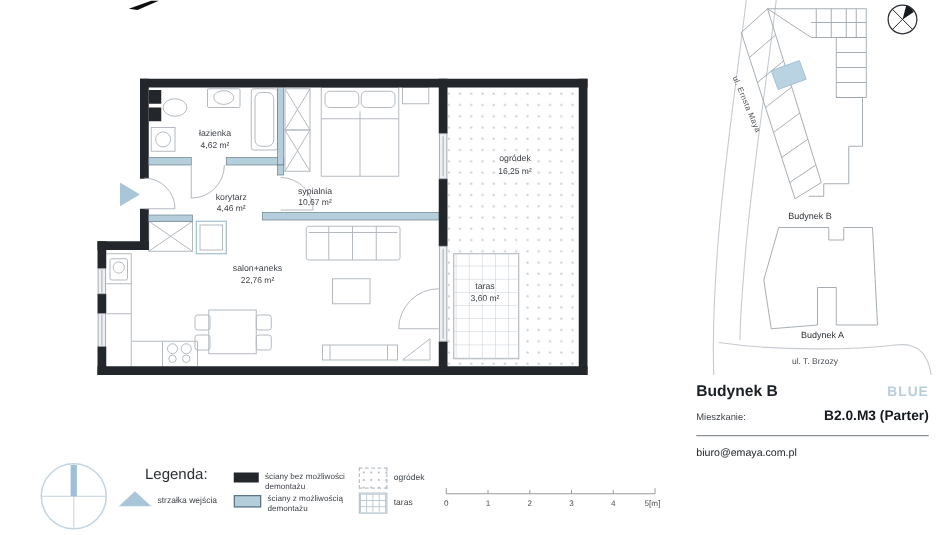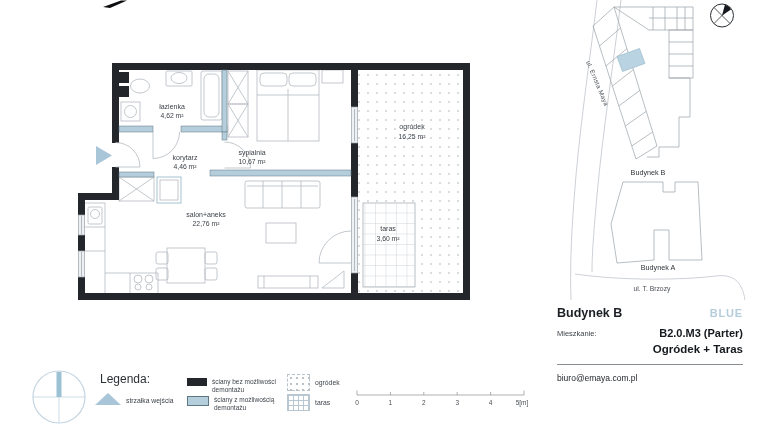--- a/index.html
+++ b/index.html
@@ -14,21 +14,21 @@
   .info-bldg{font-size:12.5px;font-weight:bold;color:#1b1f24;}
   .info-brand{font-size:11px;font-weight:700;letter-spacing:.8px;color:#b6cddc;}
   .info-rows{margin-top:7px;}
   .info-row{display:flex;justify-content:space-between;align-items:center;margin-top:4px;}
   .info-label{font-size:7.5px;color:#3f444a;}
   .info-value{font-size:11px;font-weight:bold;color:#15191d;text-align:right;margin-left:37px;}
   .info-divider{border-top:1px solid #8a8f94;margin:9px 0 7px 0;}
   .info-office{font-size:8.5px;color:#23272c;line-height:1.55;}
 
   
-  .legend-title{font-size:12px;color:#2b3035;}
+  .legend-title{font-size:12px;color:#2b3035;margin-left:16px;}
   .legend-label{font-size:6.8px;color:#3f444a;line-height:1.2;}
   .tri-up{width:0;height:0;border-left:13px solid transparent;border-right:13px solid transparent;
           border-bottom:12px solid #a9c6d8;}
   .sw{width:20px;height:8px;display:inline-block;}
   .sw-solid{background:#23272c;}
   .sw-demount{background:#b5cedb;border:1px solid #5f7683;}
   .sw-garden{width:21px;height:15px;border:1px dashed #b9c2c9;
     background-image:radial-gradient(#b9c2c9 0.8px, transparent 1px);background-size:6px 6px;}
   .sw-terrace{width:21px;height:15px;border:1px solid #b9c7d1;
     background-image:linear-gradient(#b9c7d1 1px, transparent 1px),linear-gradient(90deg,#b9c7d1 1px, transparent 1px);
@@ -214,24 +214,20 @@
   <div class="abs info">
     <div class="info-head">
       <span class="info-bldg">Budynek B</span>
       <span class="info-brand">BLUE</span>
     </div>
     <div class="info-rows">
       <div class="info-row">
         <span class="info-label">Mieszkanie:</span>
         <span class="info-value">B2.0.M3 (Parter)</span>
       </div>
-      <div class="info-row">
-        <span class="info-label"></span>
-        <span class="info-value" style="font-size:11.5px">Ogródek + Taras</span>
-      </div>
     </div>
     <div class="info-divider"></div>
     <div class="info-office">
       <div>biuro@emaya.com.pl</div>
 
     </div>
   </div>
 
   <svg class="abs" style="left:31px;top:369px" width="56" height="56">
     <circle cx="28" cy="28" r="26" fill="none" stroke="#c2d4e0" stroke-width="1.2"></circle>

